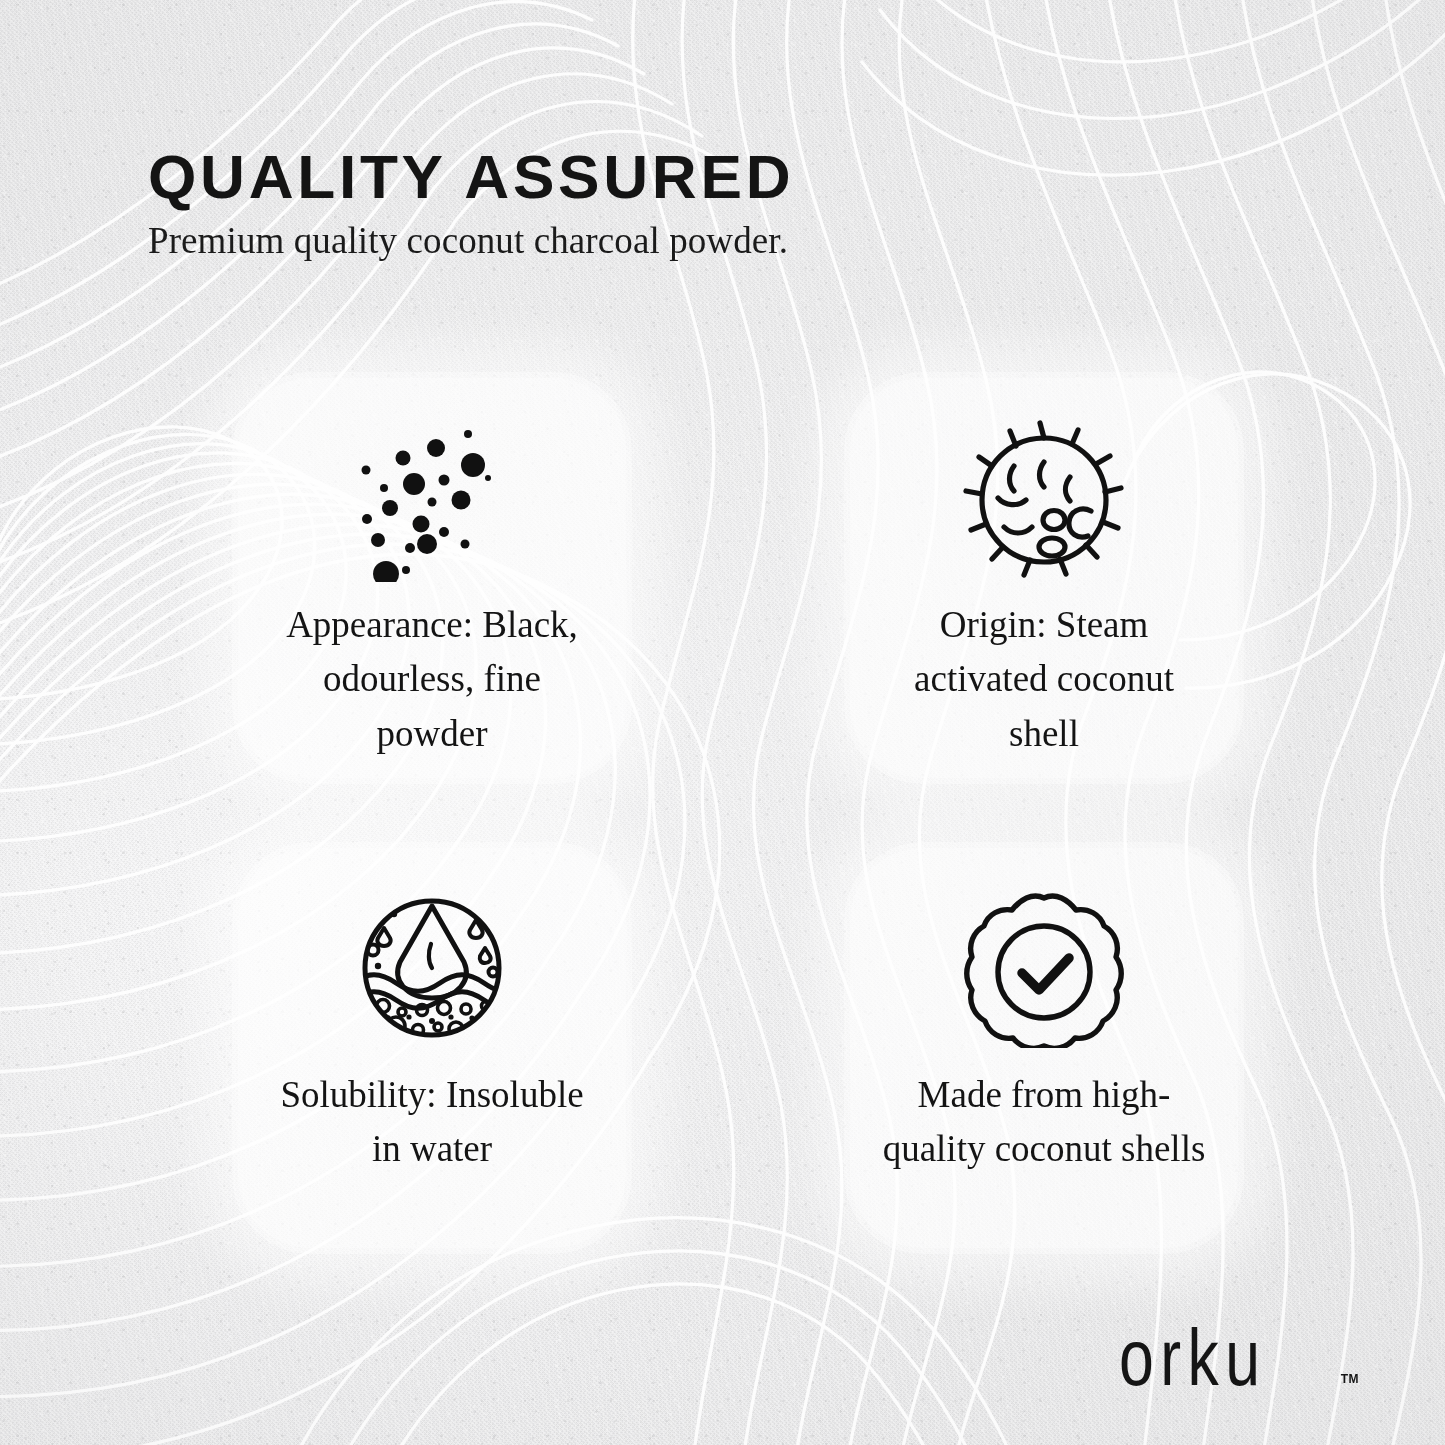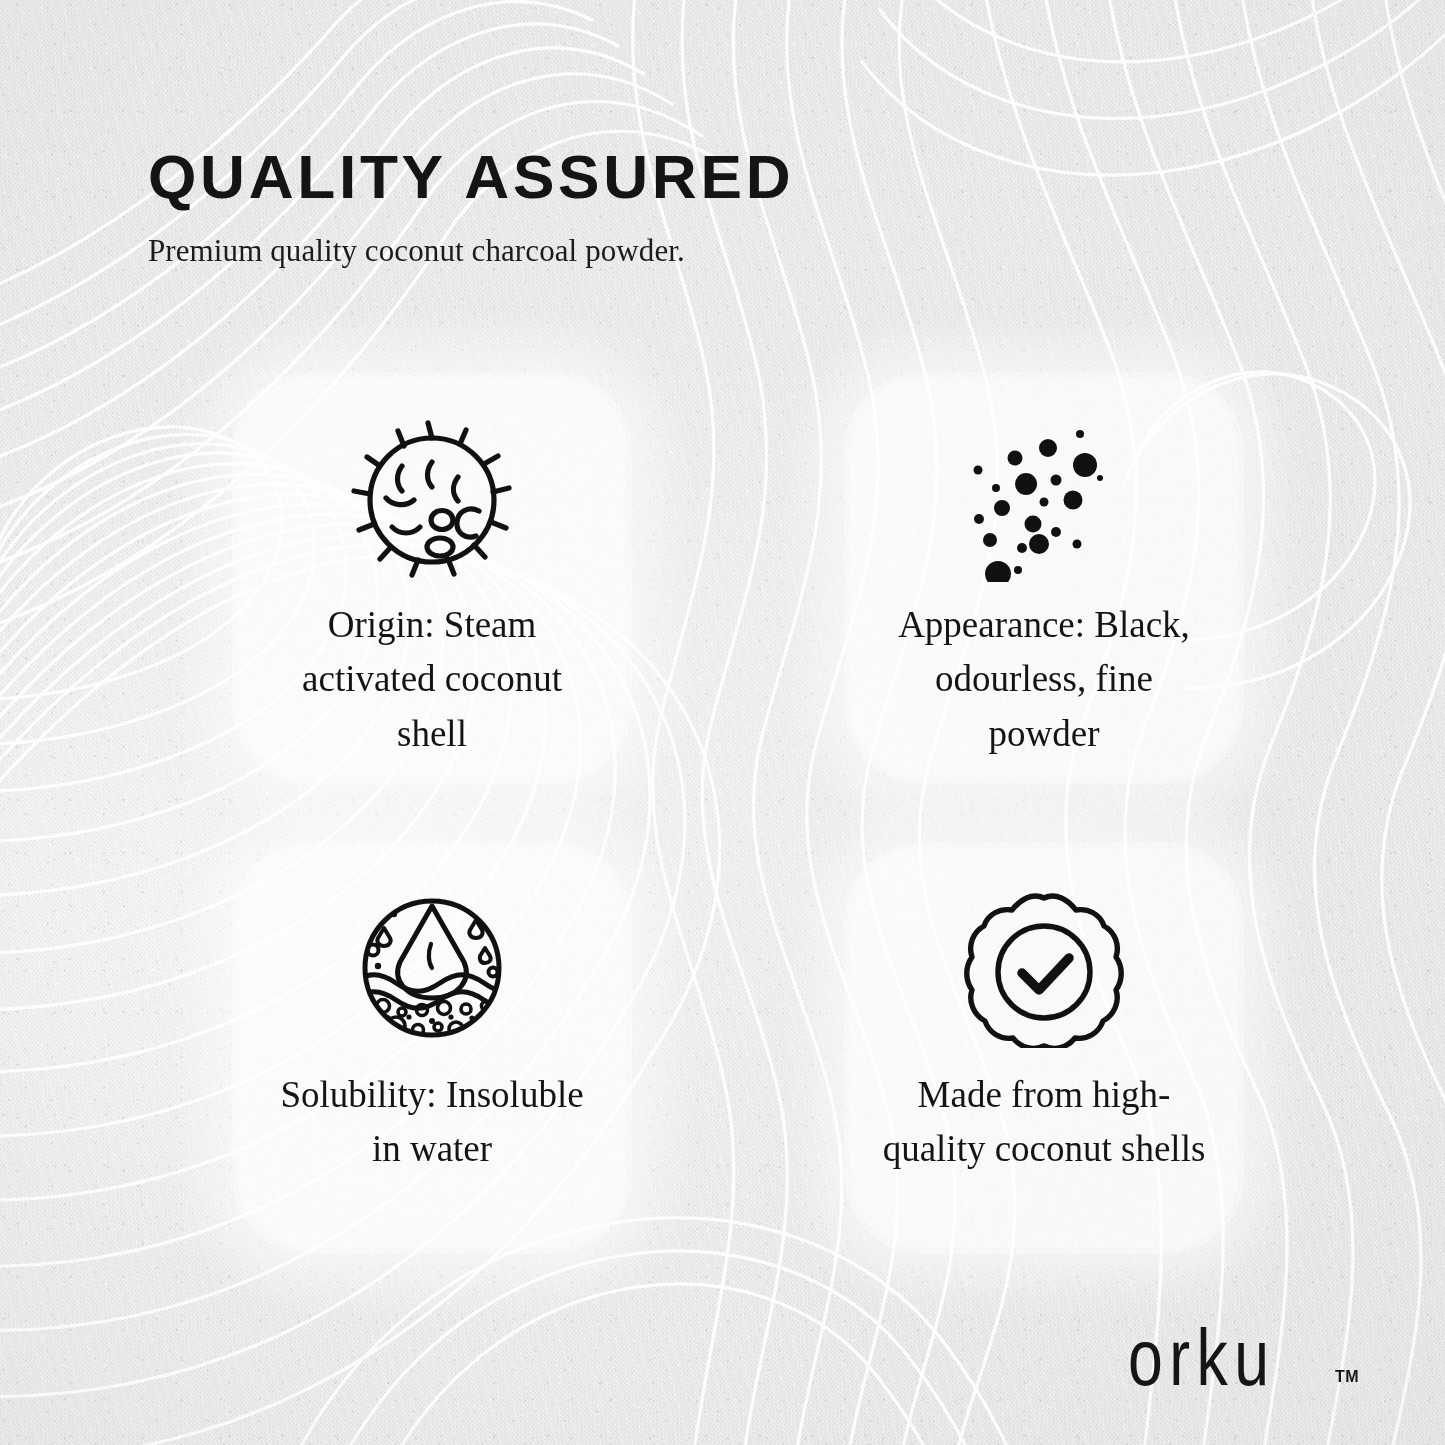--- a/index.html
+++ b/index.html
@@ -75,23 +75,23 @@
     font-weight: 700;
     font-size: 61px;
     line-height: 1;
     letter-spacing: 3.6px;
     color: #141414;
     white-space: nowrap;
     transform: scaleX(1.02);
     transform-origin: left center;
   }
   .subtitle {
-    margin-top: 27px;
+    margin-top: 14px;
     font-family: "Liberation Serif", serif;
-    font-size: 31px;
+    font-size: 37px;
     line-height: 1;
     color: #1b1b1b;
     letter-spacing: .1px;
     white-space: nowrap;
   }
 
   
   .grid {
     position: absolute;
     left: 232px;
@@ -161,23 +161,23 @@
     font-size: 68px;
     line-height: .9;
     letter-spacing: 7px;
     color: #151515;
     transform: scaleY(1.16) scaleX(.92);
     transform-origin: bottom left;
   }
   .logo-tm {
     font-family: "Liberation Sans", sans-serif;
     font-weight: 700;
-    font-size: 16px;
+    font-size: 12px;
     color: #151515;
-    margin-left: 5px;
+    margin-left: 19px;
     margin-bottom: 7px;
     letter-spacing: .5px;
   }
 </style>
 </head>
 <body>
 
 <div id="page">
 
   <div class="bg-base"></div>
@@ -241,53 +241,20 @@
   </svg>
 
   <div class="bg-vignette"></div>
 
   <div class="header">
     <div class="title">QUALITY ASSURED</div>
     <div class="subtitle">Premium quality coconut charcoal powder.</div>
   </div>
 
   <div class="grid">
-
-    <div class="card">
-      <div class="icon-wrap">
-        <svg width="168" height="168" viewBox="0 0 168 168" fill="none" stroke="#111111" stroke-width="5.2" stroke-linecap="round" stroke-linejoin="round">
-          <circle cx="84" cy="86" r="62"></circle>
-
-          <path d="M84,24 L80,9"></path>
-          <path d="M112,30 L118,16"></path>
-          <path d="M136,50 L150,42"></path>
-          <path d="M145,78 L161,74"></path>
-          <path d="M143,108 L158,114"></path>
-          <path d="M126,131 L137,143"></path>
-          <path d="M100,145 L106,160"></path>
-          <path d="M70,146 L64,161"></path>
-          <path d="M43,133 L32,145"></path>
-          <path d="M26,110 L11,116"></path>
-          <path d="M22,80 L6,77"></path>
-          <path d="M32,52 L19,43"></path>
-          <path d="M56,32 L50,17"></path>
-
-          <path d="M54,52 C48,60 48,70 54,77"></path>
-          <path d="M84,48 C78,56 78,66 84,73"></path>
-          <path d="M110,63 C104,71 104,80 110,87"></path>
-          <path d="M38,84 C45,92 58,93 66,86"></path>
-          <path d="M44,113 C52,121 64,121 72,113"></path>
-
-          <ellipse cx="94" cy="106" rx="11" ry="9.5"></ellipse>
-          <ellipse cx="92" cy="133" rx="13" ry="9"></ellipse>
-          <path d="M131,97 C121,92 110,97 109,108 C108,119 118,126 128,122"></path>
-        </svg>
-      </div>
-      <div class="card-text">Origin: Steam activated coconut shell</div>
-    </div>
 
     <div class="card">
       <div class="icon-wrap">
         <svg width="168" height="168" viewBox="0 0 168 168" fill="#111111">
           <circle cx="120" cy="20" r="4"></circle>
           <circle cx="88" cy="34" r="9"></circle>
           <circle cx="125" cy="51" r="12"></circle>
           <circle cx="55" cy="44" r="7.5"></circle>
           <circle cx="18" cy="56" r="4.5"></circle>
           <circle cx="96" cy="66" r="5.5"></circle>
@@ -306,20 +273,53 @@
           <circle cx="117" cy="130" r="4.5"></circle>
           <circle cx="58" cy="156" r="4"></circle>
           <circle cx="38" cy="160" r="13"></circle>
         </svg>
       </div>
       <div class="card-text">Appearance: Black, odourless, fine powder</div>
     </div>
 
     <div class="card">
       <div class="icon-wrap">
+        <svg width="168" height="168" viewBox="0 0 168 168" fill="none" stroke="#111111" stroke-width="5.2" stroke-linecap="round" stroke-linejoin="round">
+          <circle cx="84" cy="86" r="62"></circle>
+
+          <path d="M84,24 L80,9"></path>
+          <path d="M112,30 L118,16"></path>
+          <path d="M136,50 L150,42"></path>
+          <path d="M145,78 L161,74"></path>
+          <path d="M143,108 L158,114"></path>
+          <path d="M126,131 L137,143"></path>
+          <path d="M100,145 L106,160"></path>
+          <path d="M70,146 L64,161"></path>
+          <path d="M43,133 L32,145"></path>
+          <path d="M26,110 L11,116"></path>
+          <path d="M22,80 L6,77"></path>
+          <path d="M32,52 L19,43"></path>
+          <path d="M56,32 L50,17"></path>
+
+          <path d="M54,52 C48,60 48,70 54,77"></path>
+          <path d="M84,48 C78,56 78,66 84,73"></path>
+          <path d="M110,63 C104,71 104,80 110,87"></path>
+          <path d="M38,84 C45,92 58,93 66,86"></path>
+          <path d="M44,113 C52,121 64,121 72,113"></path>
+
+          <ellipse cx="94" cy="106" rx="11" ry="9.5"></ellipse>
+          <ellipse cx="92" cy="133" rx="13" ry="9"></ellipse>
+          <path d="M131,97 C121,92 110,97 109,108 C108,119 118,126 128,122"></path>
+        </svg>
+      </div>
+      <div class="card-text">Origin: Steam activated coconut shell</div>
+    </div>
+
+    <div class="card">
+      <div class="icon-wrap">
         <svg width="160" height="160" viewBox="0 0 160 160" fill="none" stroke="#111111" stroke-width="5" stroke-linecap="round" stroke-linejoin="round">
           <defs>
             <clipPath id="solClip">
                 <circle cx="80" cy="80" r="67"></circle>
               </clipPath>
           </defs>
           <circle cx="80" cy="80" r="67"></circle>
           <g clip-path="url(#solClip)">
 
             <path d="M0,95 C16,84 28,84 44,95 C60,106 72,106 88,95 C104,84 116,84 132,95 C148,106 156,106 168,96"></path>

